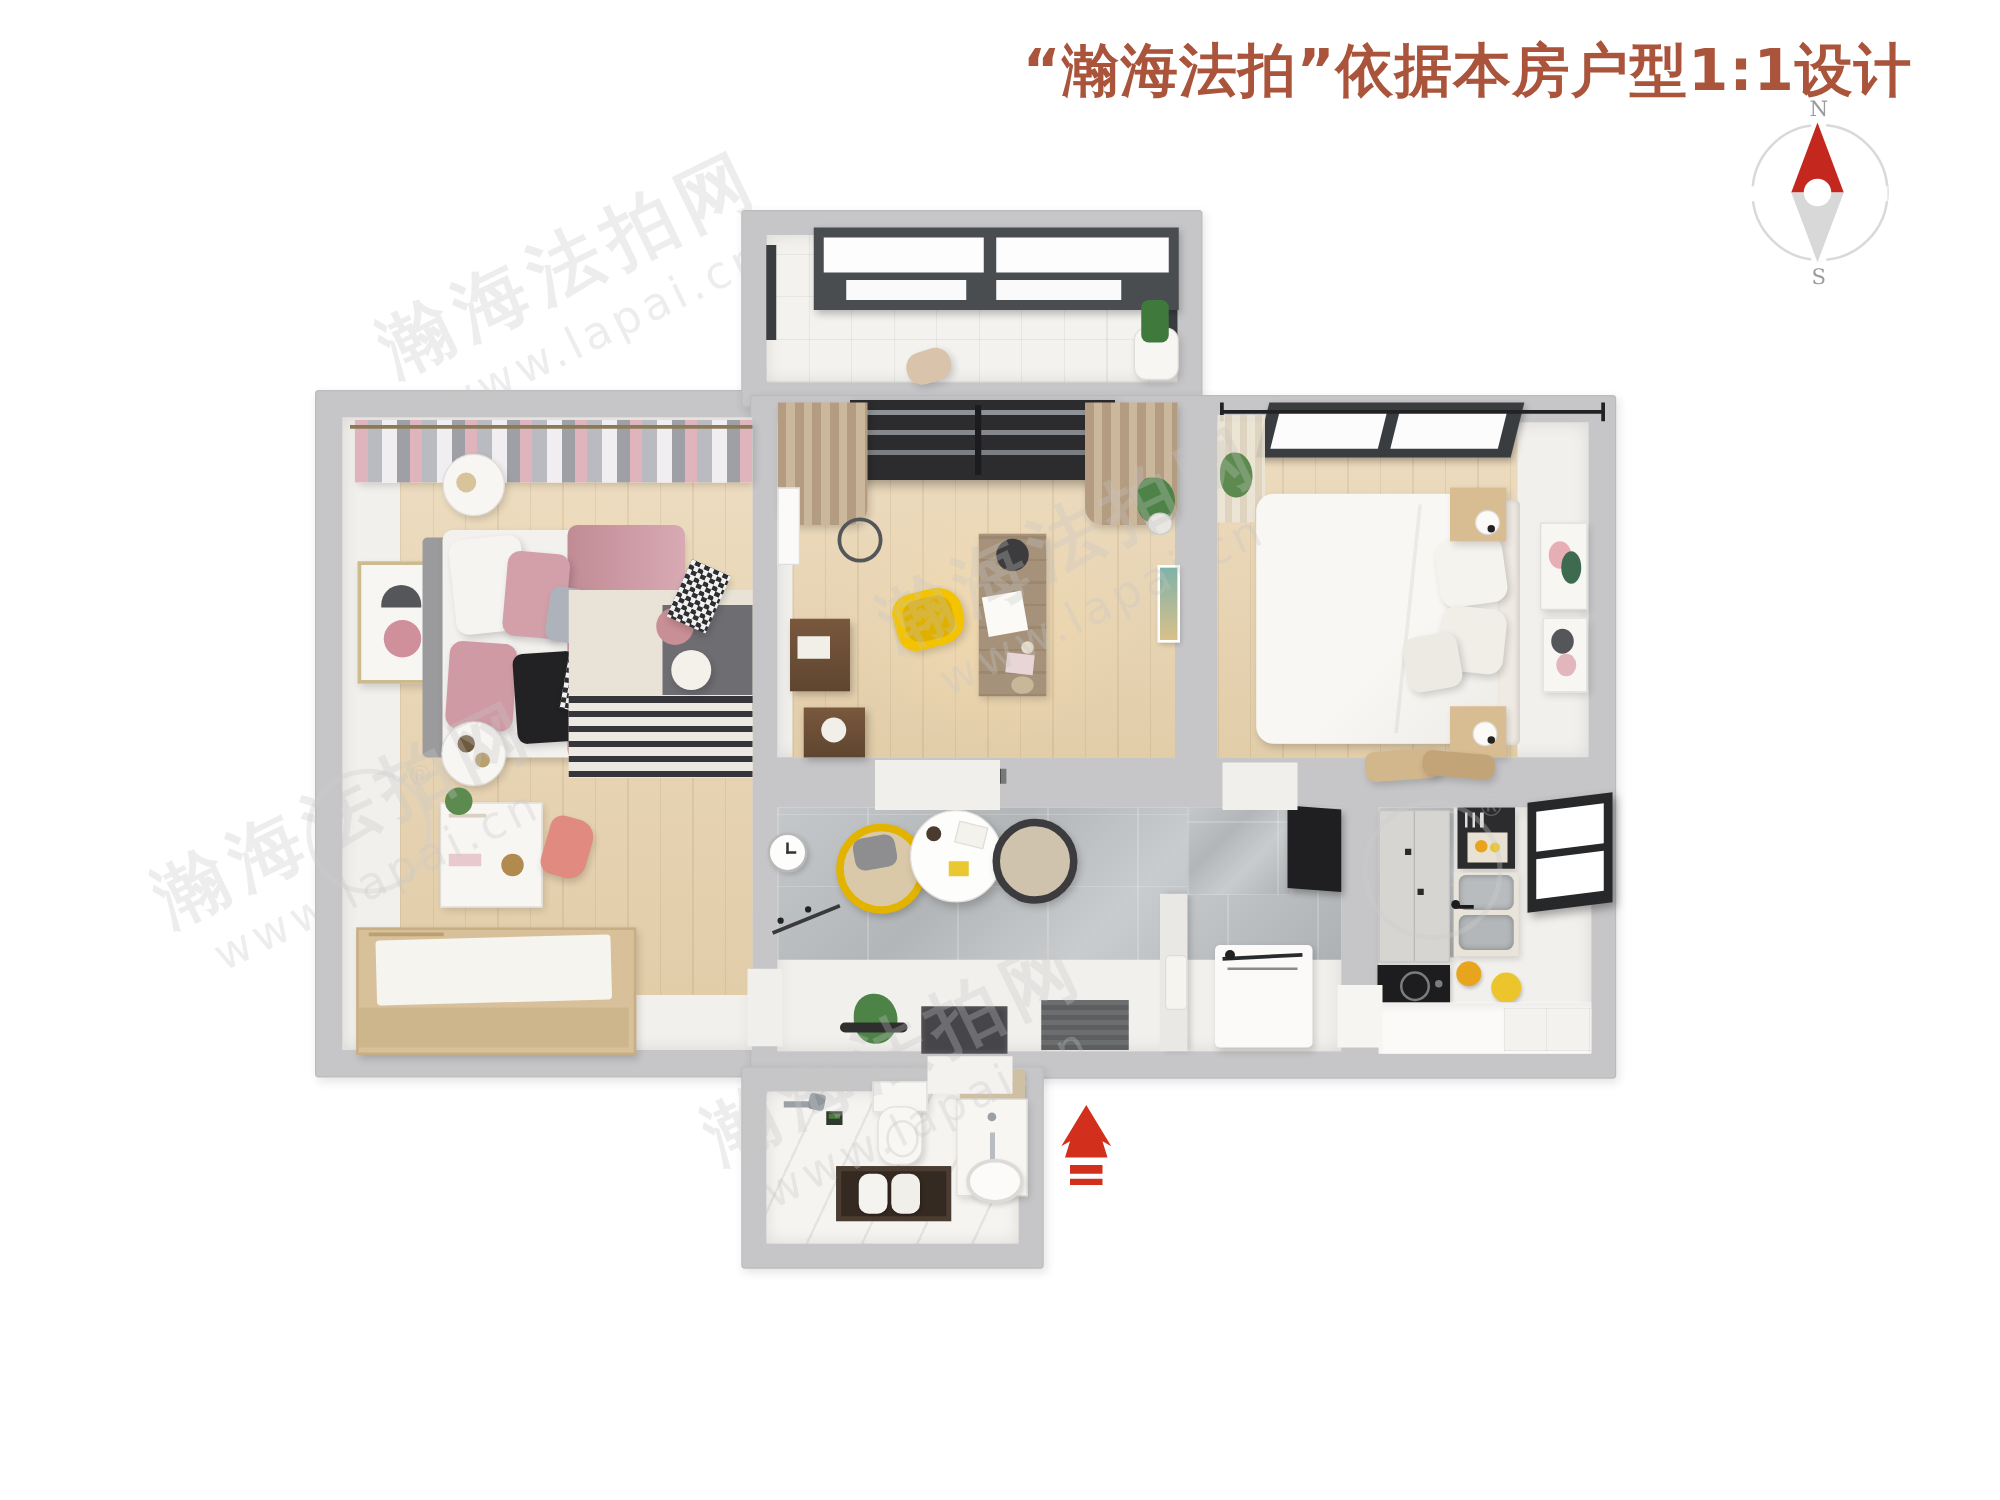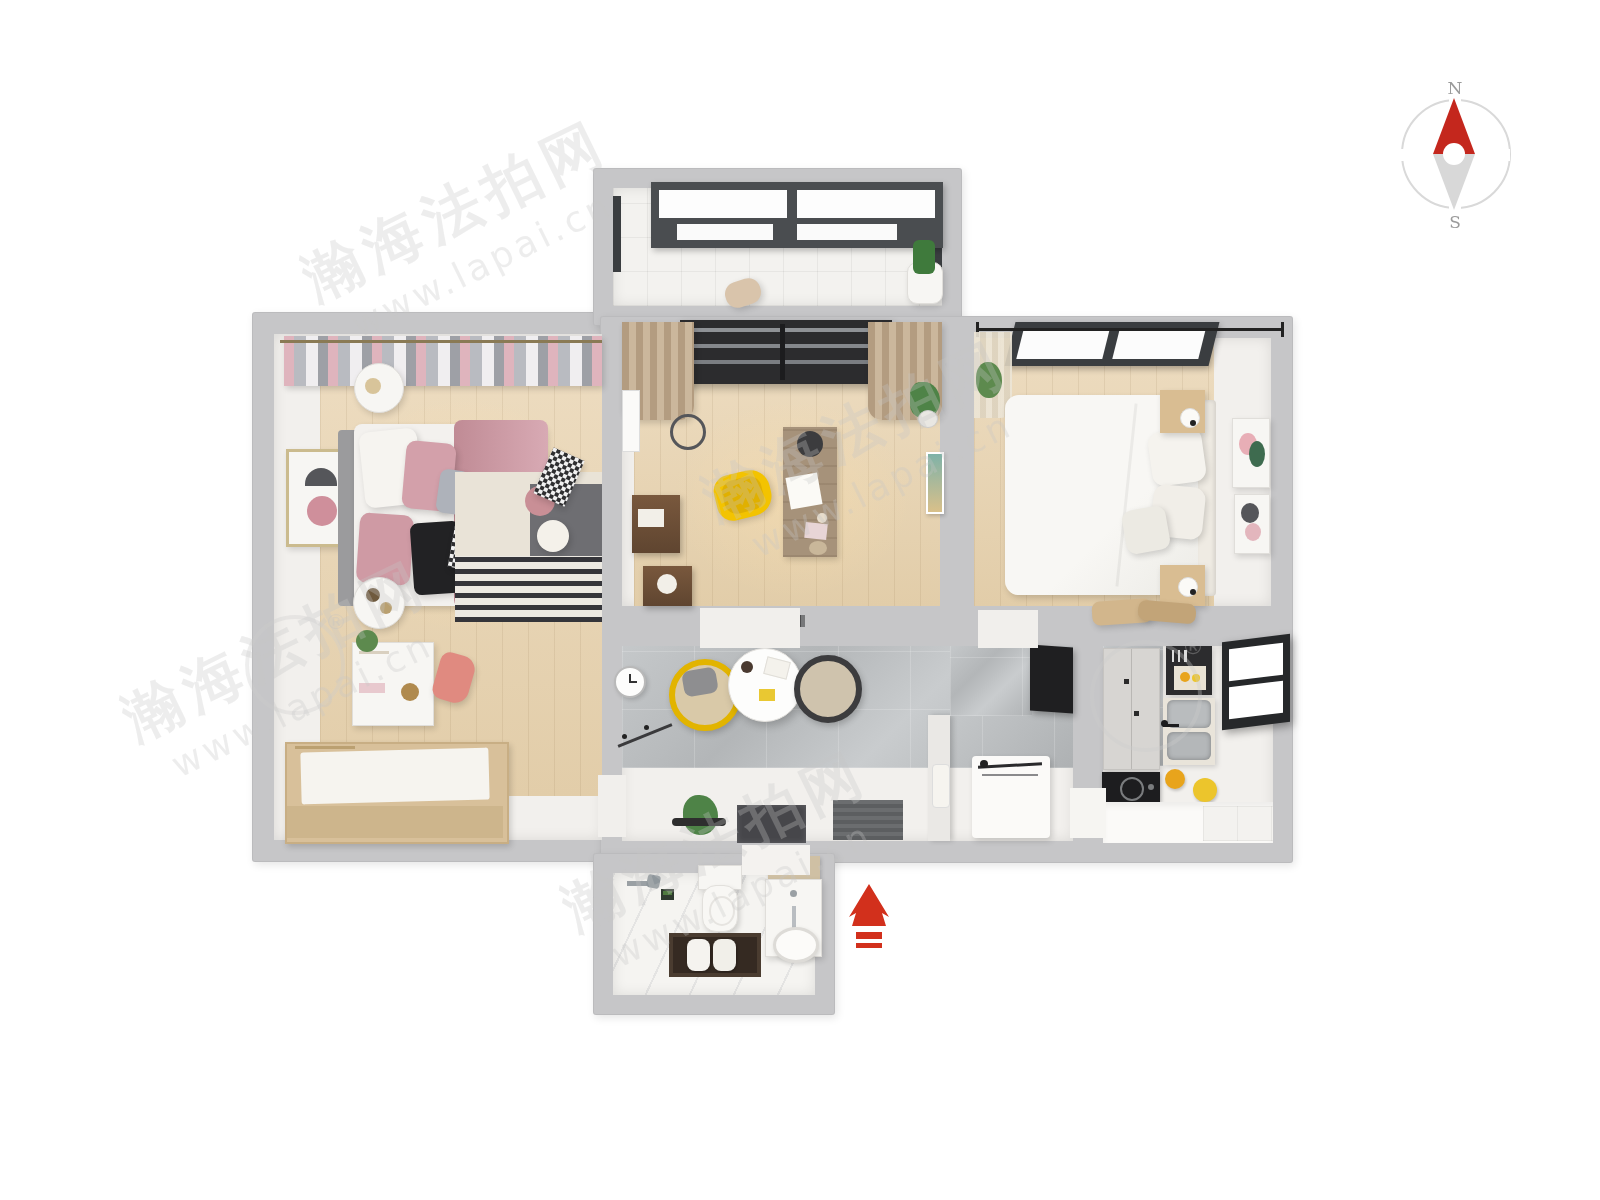--- a/index.html
+++ b/index.html
@@ -48,20 +48,21 @@
   #compass .ring{position:absolute;left:16px;top:23px;width:106px;height:106px;border:2px solid #d9d9d9;border-radius:50%;}
   #compass .gap{position:absolute;background:#fff;}
   #compass .lbl{position:absolute;width:100%;text-align:center;color:#9b9b9b;
                 font-family:"DejaVu Serif",serif;font-size:17px;}
 </style>
 </head>
 <body>
 
 <div id="stage">
 
+  <div id="title" style="color: rgb(169, 84, 59);">“瀚海法拍”依据本房户型1:1设计</div>
 
   <div id="compass">
     <div class="ring"></div>
     <div class="gap" style="left:64px;top:21px;width:12px;height:6px;"></div>
     <div class="gap" style="left:64px;top:127px;width:12px;height:6px;"></div>
     <div class="gap" style="left:13px;top:73px;width:6px;height:12px;"></div>
     <div class="gap" style="left:119px;top:73px;width:6px;height:12px;"></div>
     <div class="lbl" style="top:2px;">N</div>
     <div class="lbl" style="top:136px;">S</div>
     <svg class="abs" style="left:0;top:0;" width="140" height="160" viewBox="0 0 140 160">

